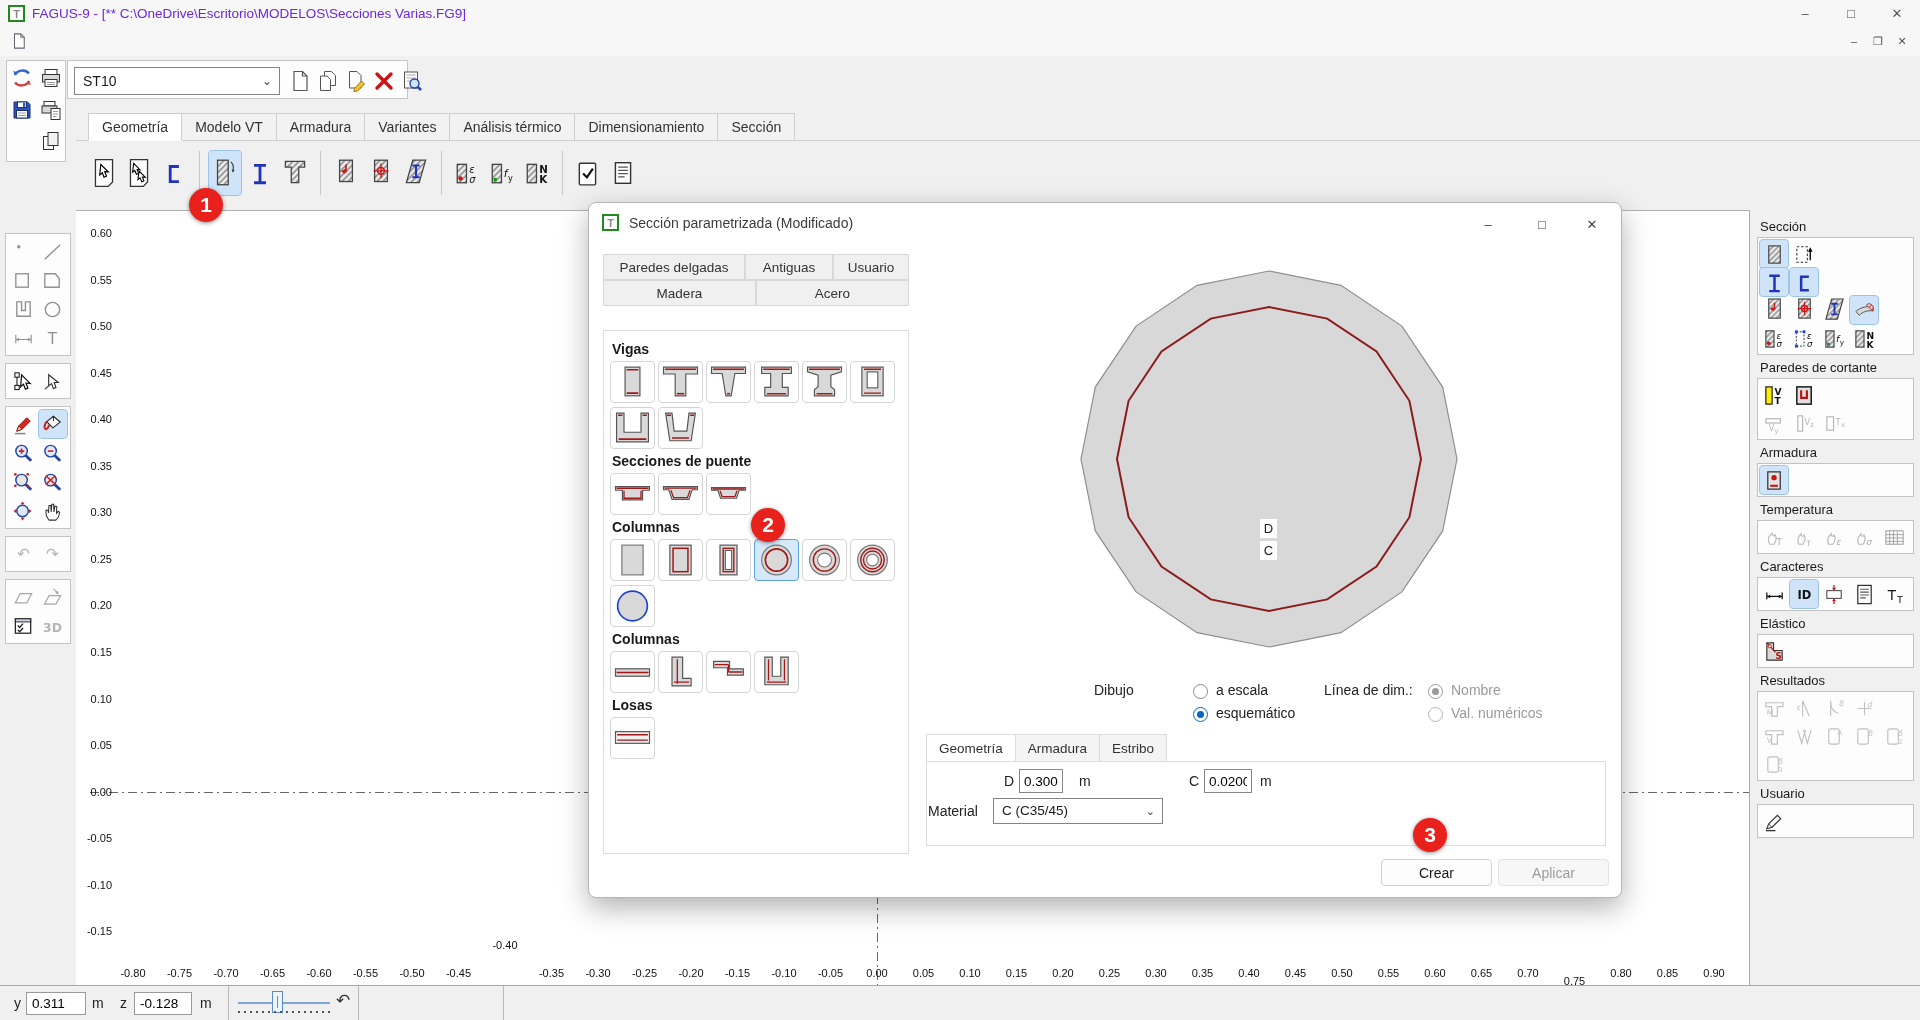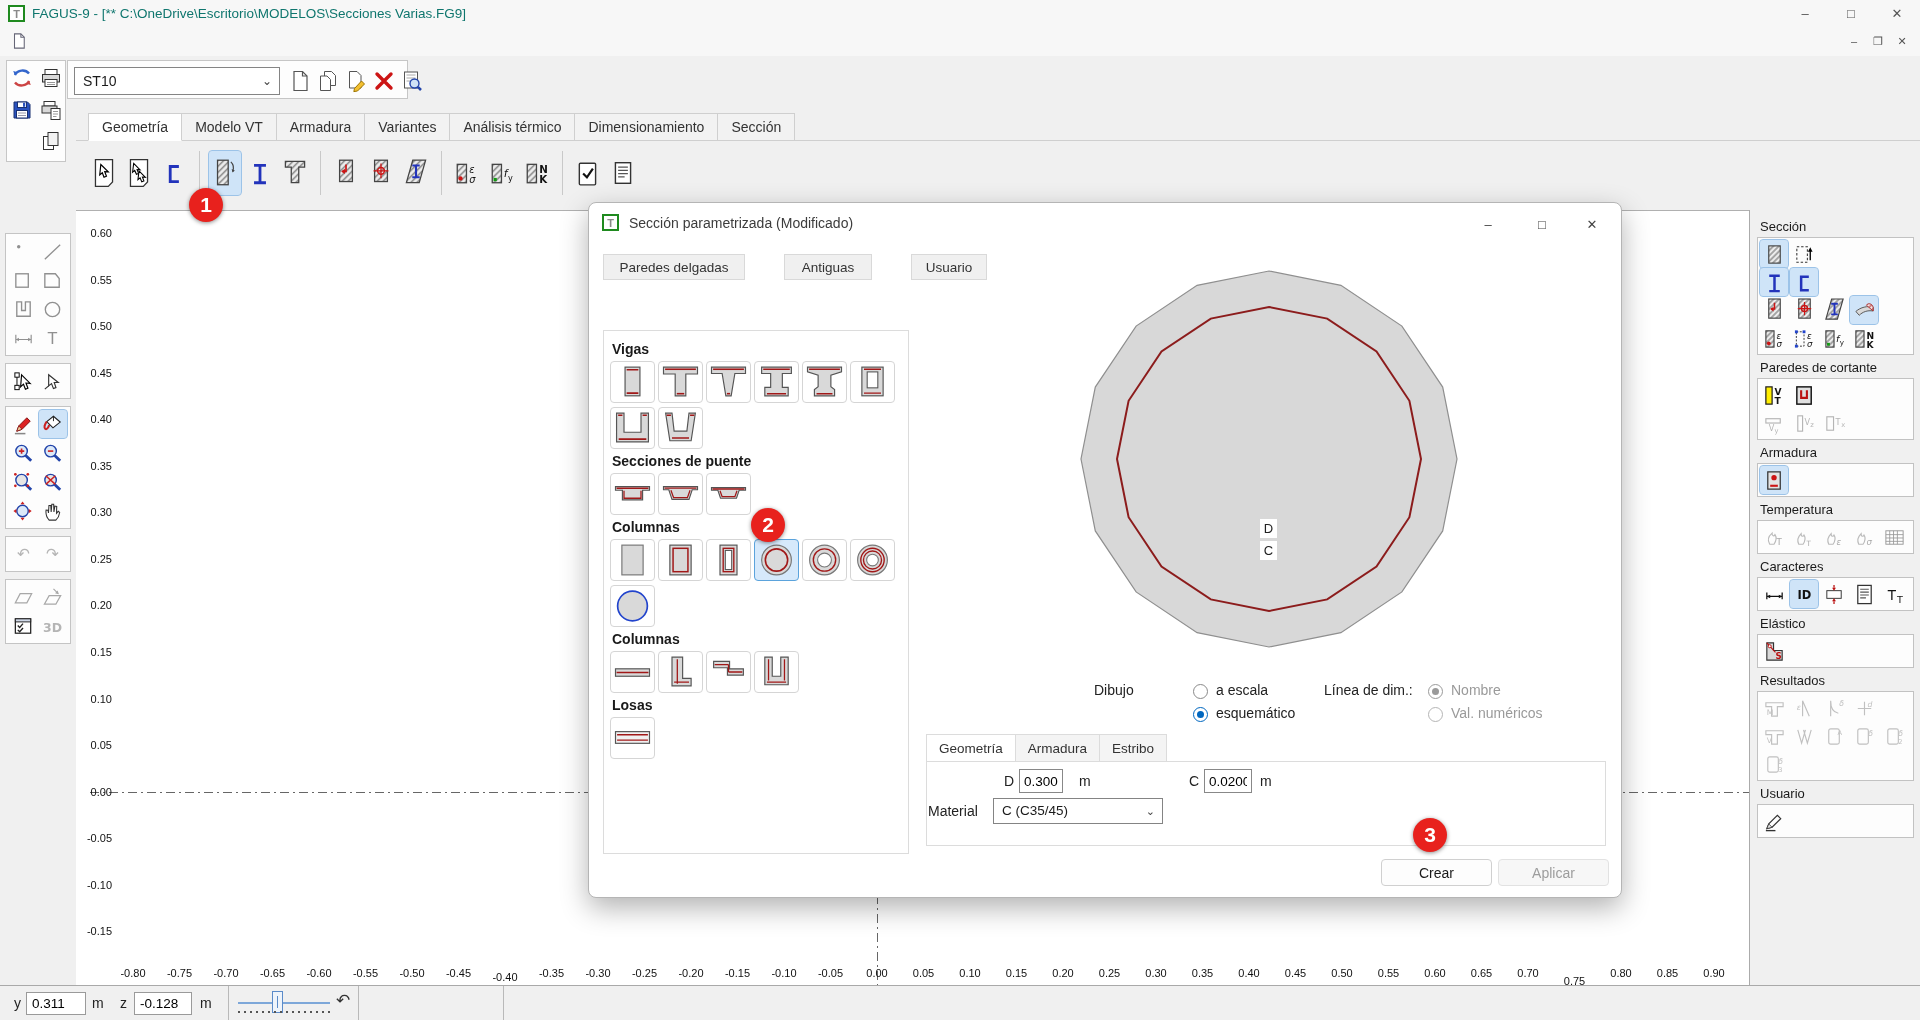--- a/index.html
+++ b/index.html
@@ -3,21 +3,21 @@
 <meta charset="utf-8">
 <style>
   * { margin:0; padding:0; box-sizing:border-box; }
   html,body { width:1920px; height:1020px; overflow:hidden; background:#f0f0f0;
     font-family:"Liberation Sans", sans-serif; color:#1a1a1a; }
   .abs { position:absolute; }
   svg { display:block; }
 
   
   #titlebar { left:0; top:0; width:1920px; height:27px; background:#f7f7f7; }
-  #titlebar .title { position:absolute; left:32px; top:6px; font-size:13.5px; color:#0f766e; }
+  #titlebar .title { position:absolute; left:32px; top:6px; font-size:13.5px; color:#6d28d9; }
   .appicon { width:17px; height:17px; border:2px solid #1f8a1f; background:#fff; color:#8a8a8a;
     font-weight:bold; font-size:11px; display:flex; align-items:center; justify-content:center; }
   .winbtns { position:absolute; right:0; top:0; height:27px; display:flex; }
   .winbtn { width:46px; height:27px; display:flex; align-items:center; justify-content:center;
     font-size:13px; color:#555; }
   #menubar { left:0; top:27px; width:1920px; height:29px; background:#f7f7f7; }
   #menubar .items { position:absolute; left:34px; top:0; display:flex; height:29px; }
   .menu-item { padding:0 11px; line-height:29px; font-size:14px; color:#333; }
   .mdibtns { position:absolute; right:8px; top:4px; display:flex; gap:4px; }
   .mdibtn { width:20px; height:20px; font-size:11px; color:#555; display:flex; align-items:center;
@@ -88,21 +88,21 @@
     background:repeating-linear-gradient(90deg,#555 0 2px,transparent 2px 6px); }
   #undo-mini { position:absolute; left:336px; top:4px; font-size:17px; color:#333; }
 
   
   #dialog { left:588px; top:202px; width:1034px; height:696px; background:#fff;
     border:1px solid #b5b5b5; border-radius:8px; box-shadow:0 10px 28px rgba(0,0,0,.3); z-index:20; }
   #dlg-title { position:absolute; left:13px; top:11px; display:flex; gap:10px; align-items:center; }
   #dlg-title .t { font-size:14px; color:#3c3c3c; }
   .dlg-ctl { position:absolute; top:6px; width:34px; height:30px; display:flex; align-items:center;
     justify-content:center; color:#444; font-size:13px; }
-  .tabrow { position:absolute; left:14px; display:flex;gap:39px; }
+  .tabrow { position:absolute; left:14px; display:flex; }
   .dtab { border:1px solid #d9d9d9; background:#f0f0f0; font-size:13.5px; color:#333;
     display:flex; align-items:center; justify-content:center; }
   .dtab.active { background:#fff; border-bottom-color:#fff; }
   #tile-area { position:absolute; left:14px; top:127px; width:306px; height:524px;
     border:1px solid #dcdcdc; background:#fff; padding:7px 6px; overflow:hidden; }
   .grp-label { font-size:14px; font-weight:bold; margin:3px 0 4px 2px; }
   .tile-row { display:flex; gap:3px; margin-bottom:4px; }
   .tile { width:45px; height:42px; border:1px solid #d5d5d5; border-radius:4px; background:#fff;
     display:flex; align-items:center; justify-content:center; }
   .tile.sel { background:#d6e9fb; border-color:#5ba3dc; }
@@ -551,21 +551,21 @@
     </div>
   <div id="xticks">
       <div class="xtick" style="left: 40px; top: 756px;">-0.80</div>
       <div class="xtick" style="left: 86.5px; top: 756px;">-0.75</div>
       <div class="xtick" style="left: 133px; top: 756px;">-0.70</div>
       <div class="xtick" style="left: 179.5px; top: 756px;">-0.65</div>
       <div class="xtick" style="left: 226px; top: 756px;">-0.60</div>
       <div class="xtick" style="left: 272.5px; top: 756px;">-0.55</div>
       <div class="xtick" style="left: 319px; top: 756px;">-0.50</div>
       <div class="xtick" style="left: 365.5px; top: 756px;">-0.45</div>
-      <div class="xtick" style="left: 412px; top: 760px;">-0.40</div>
+      <div class="xtick" style="left: 412px; top: 728px;">-0.40</div>
       <div class="xtick" style="left: 458.5px; top: 756px;">-0.35</div>
       <div class="xtick" style="left: 505px; top: 756px;">-0.30</div>
       <div class="xtick" style="left: 551.5px; top: 756px;">-0.25</div>
       <div class="xtick" style="left: 598px; top: 756px;">-0.20</div>
       <div class="xtick" style="left: 644.5px; top: 756px;">-0.15</div>
       <div class="xtick" style="left: 691px; top: 756px;">-0.10</div>
       <div class="xtick" style="left: 737.5px; top: 756px;">-0.05</div>
       <div class="xtick" style="left: 784px; top: 756px;">0.00</div>
       <div class="xtick" style="left: 830.5px; top: 756px;">0.05</div>
       <div class="xtick" style="left: 877px; top: 756px;">0.10</div>
@@ -924,20 +924,24 @@
   </div>
   <div class="dlg-ctl" style="right:116px">–</div>
   <div class="dlg-ctl" style="right:62px">□</div>
   <div class="dlg-ctl" style="right:12px">✕</div>
 
   <div class="tabrow" id="dlg-tabrow-0" style="top:51px">
       <div class="dtab" style="width: 142px; height: 26px;">Paredes delgadas</div>
       <div class="dtab" style="width: 88px; height: 26px;">Antiguas</div>
       <div class="dtab" style="width: 76px; height: 26px;">Usuario</div>
     </div>
+  <div class="tabrow" id="dlg-tabrow-1" style="top:77px">
+      <div class="dtab" style="width: 153px; height: 26px;">Madera</div>
+      <div class="dtab" style="width: 153px; height: 26px;">Acero</div>
+    </div>
 
   <div id="tile-area">
       <div class="grp-label">Vigas</div>
       <div class="tile-row">
         <div class="tile">
           <svg viewBox="0 0 36 32" width="39" height="34">
             <rect x="11" y="2" width="14" height="27" fill="#d9d9d9" stroke="#555" stroke-width="1.1"></rect>
             <path d="M12.5 4.5 H23.5 M12.5 26.5 H23.5" stroke="#a11818" stroke-width="1.5" fill="none"></path>
           </svg>
         </div>

